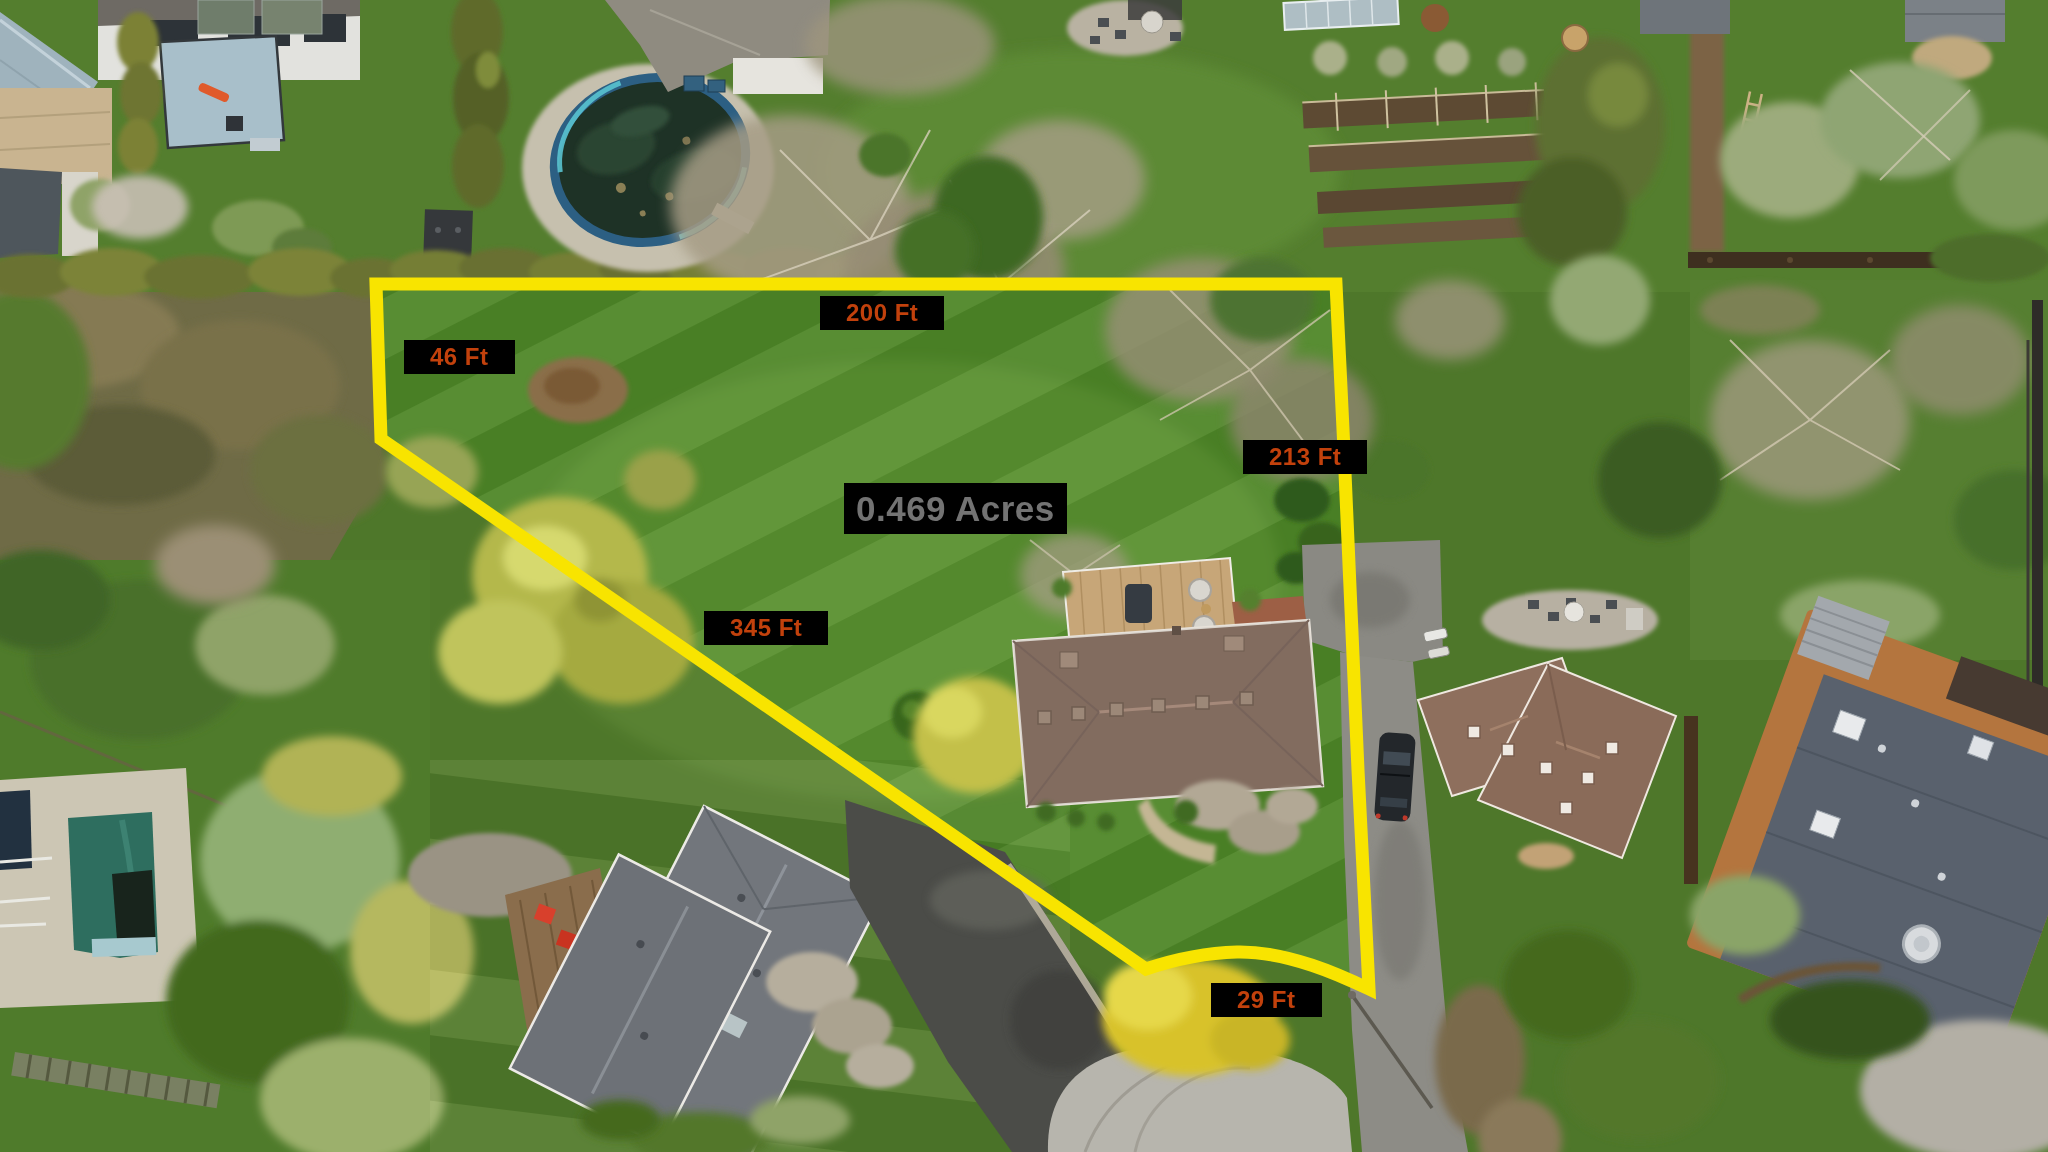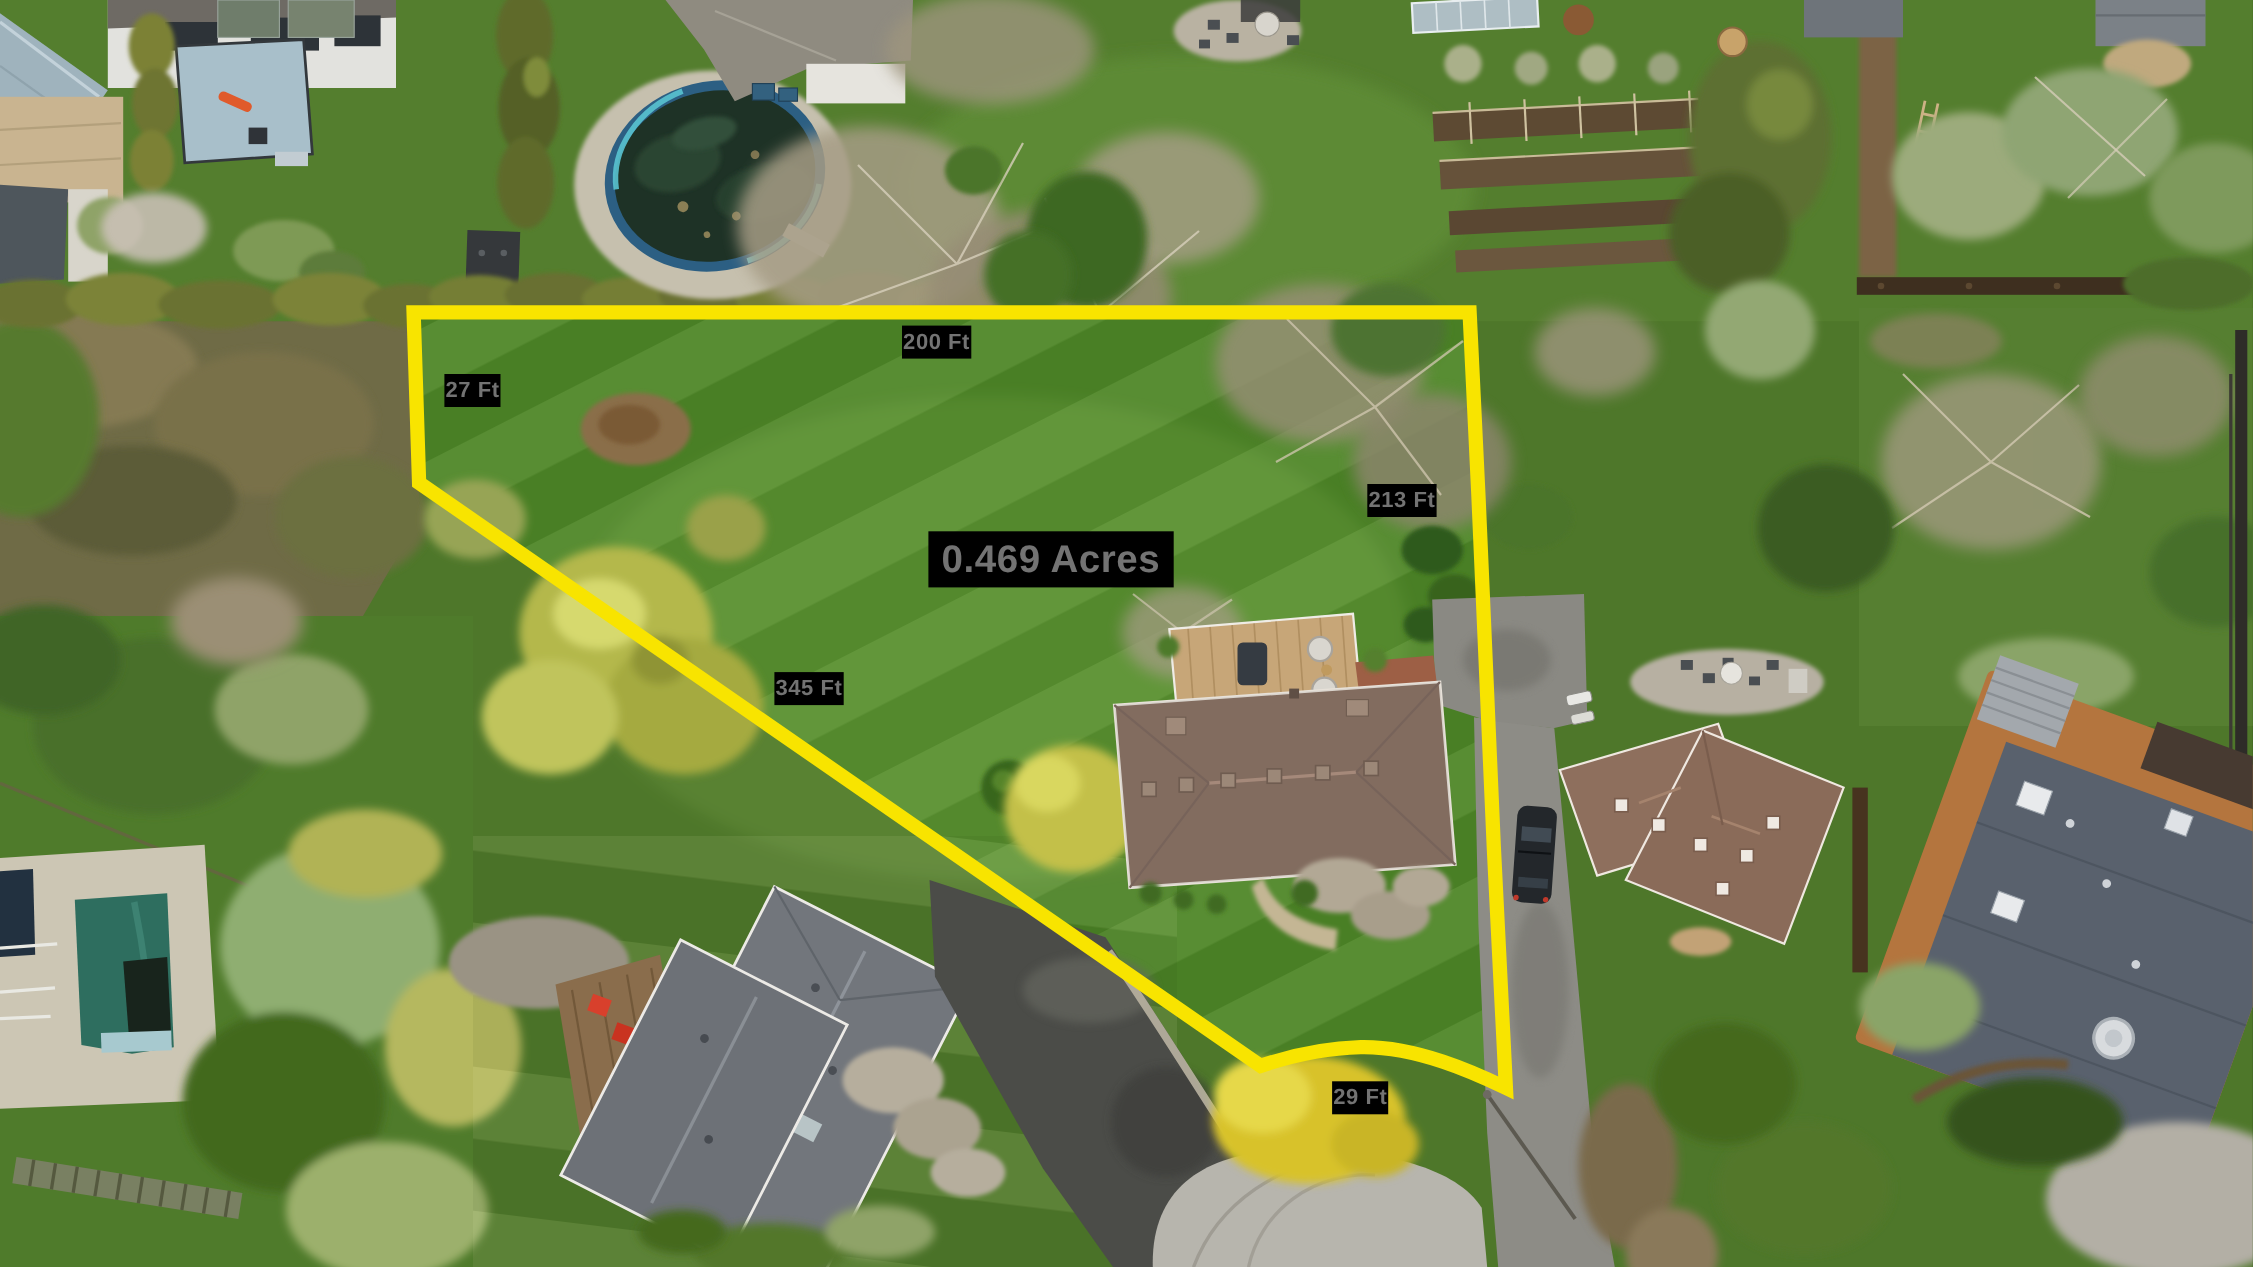--- a/index.html
+++ b/index.html
@@ -1,20 +1,20 @@
 <!DOCTYPE html>
 <html><head>
 <meta charset="utf-8">
 <style>
   html,body{margin:0;padding:0;background:#3c5c22;}
   #stage{position:relative;width:2048px;height:1152px;overflow:hidden;
          font-family:"Liberation Sans",sans-serif;}
   #scene{position:absolute;left:0;top:0;}
-  .dim-label{position:absolute;background:#000;color:#737373;font-weight:bold;
-             font-size:20px;line-height:1;padding:5px 1px;white-space:nowrap;
+  .dim-label{position:absolute;background:#000;color:#c2410c;font-weight:bold;
+             font-size:24px;line-height:1;padding:5px 26px;white-space:nowrap;
              letter-spacing:0.5px;}
   .area-label{position:absolute;background:#000;color:#737373;font-weight:bold;
               font-size:35px;line-height:1;padding:8px 12px;white-space:nowrap;
               letter-spacing:0.5px;}
 </style>
 </head>
 <body>
 
 <div id="stage">
 <svg id="scene" width="2048" height="1152" viewBox="0 0 2048 1152">
@@ -532,18 +532,18 @@
     <ellipse cx="1568" cy="985" rx="65" ry="55" fill="#44691f" filter="url(#b4)"></ellipse>
     <ellipse cx="1745" cy="915" rx="55" ry="40" fill="#8aa468" filter="url(#b4)"></ellipse>
   </g>
 
   <path d="M 376,284 L 1336,284 L 1344,450 L 1358,770 L 1369,989
            C 1342,976 1288,951 1237,952 C 1199,953 1170,961 1146,969
            L 381,439 Z" fill="none" stroke="#f8e400" stroke-width="13" stroke-linejoin="miter" stroke-miterlimit="14"></path>
 </svg>
 
 <div class="dim-label" style="left:820px;top:296px">200 Ft</div>
-<div class="dim-label" style="left:404px;top:340px">27 Ft</div>
+<div class="dim-label" style="left:404px;top:340px">46 Ft</div>
 <div class="dim-label" style="left:1243px;top:440px">213 Ft</div>
 <div class="dim-label" style="left:704px;top:611px">345 Ft</div>
 <div class="dim-label" style="left:1211px;top:983px">29 Ft</div>
 <div class="area-label" style="left:844px;top:483px">0.469 Acres</div>
 </div>
 
 </body></html>

